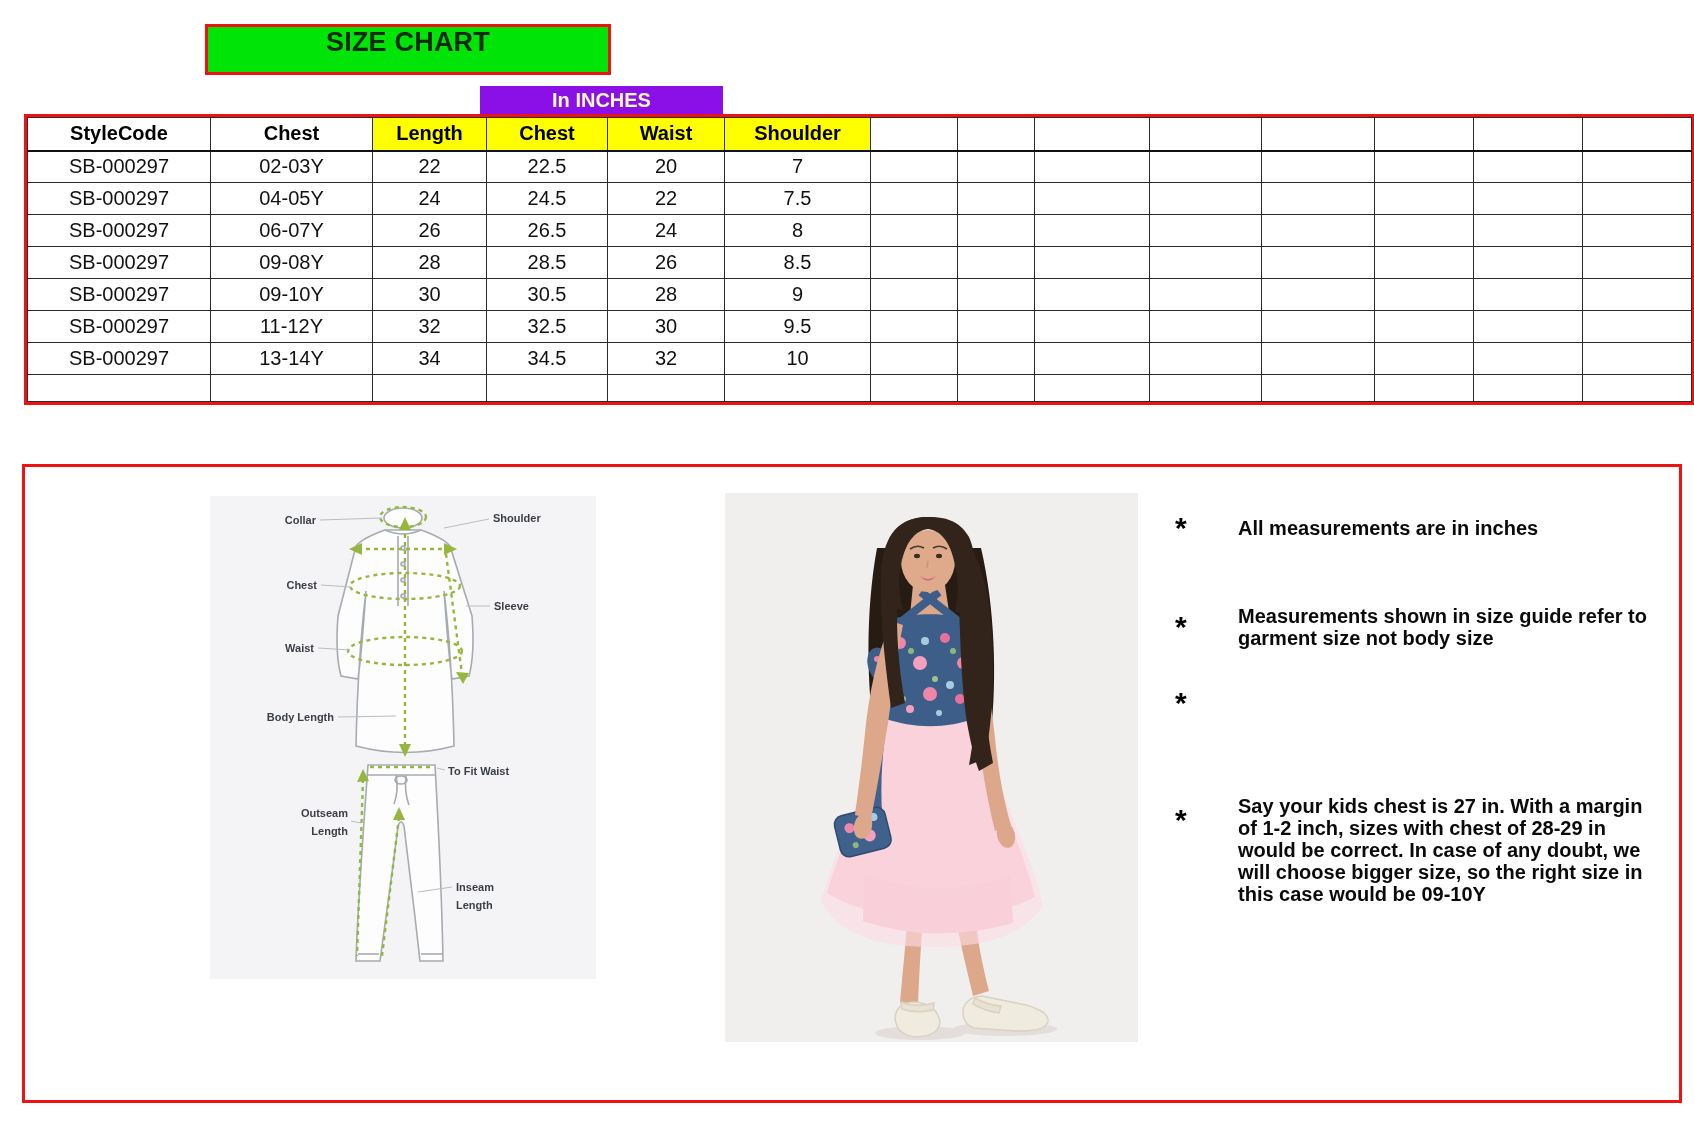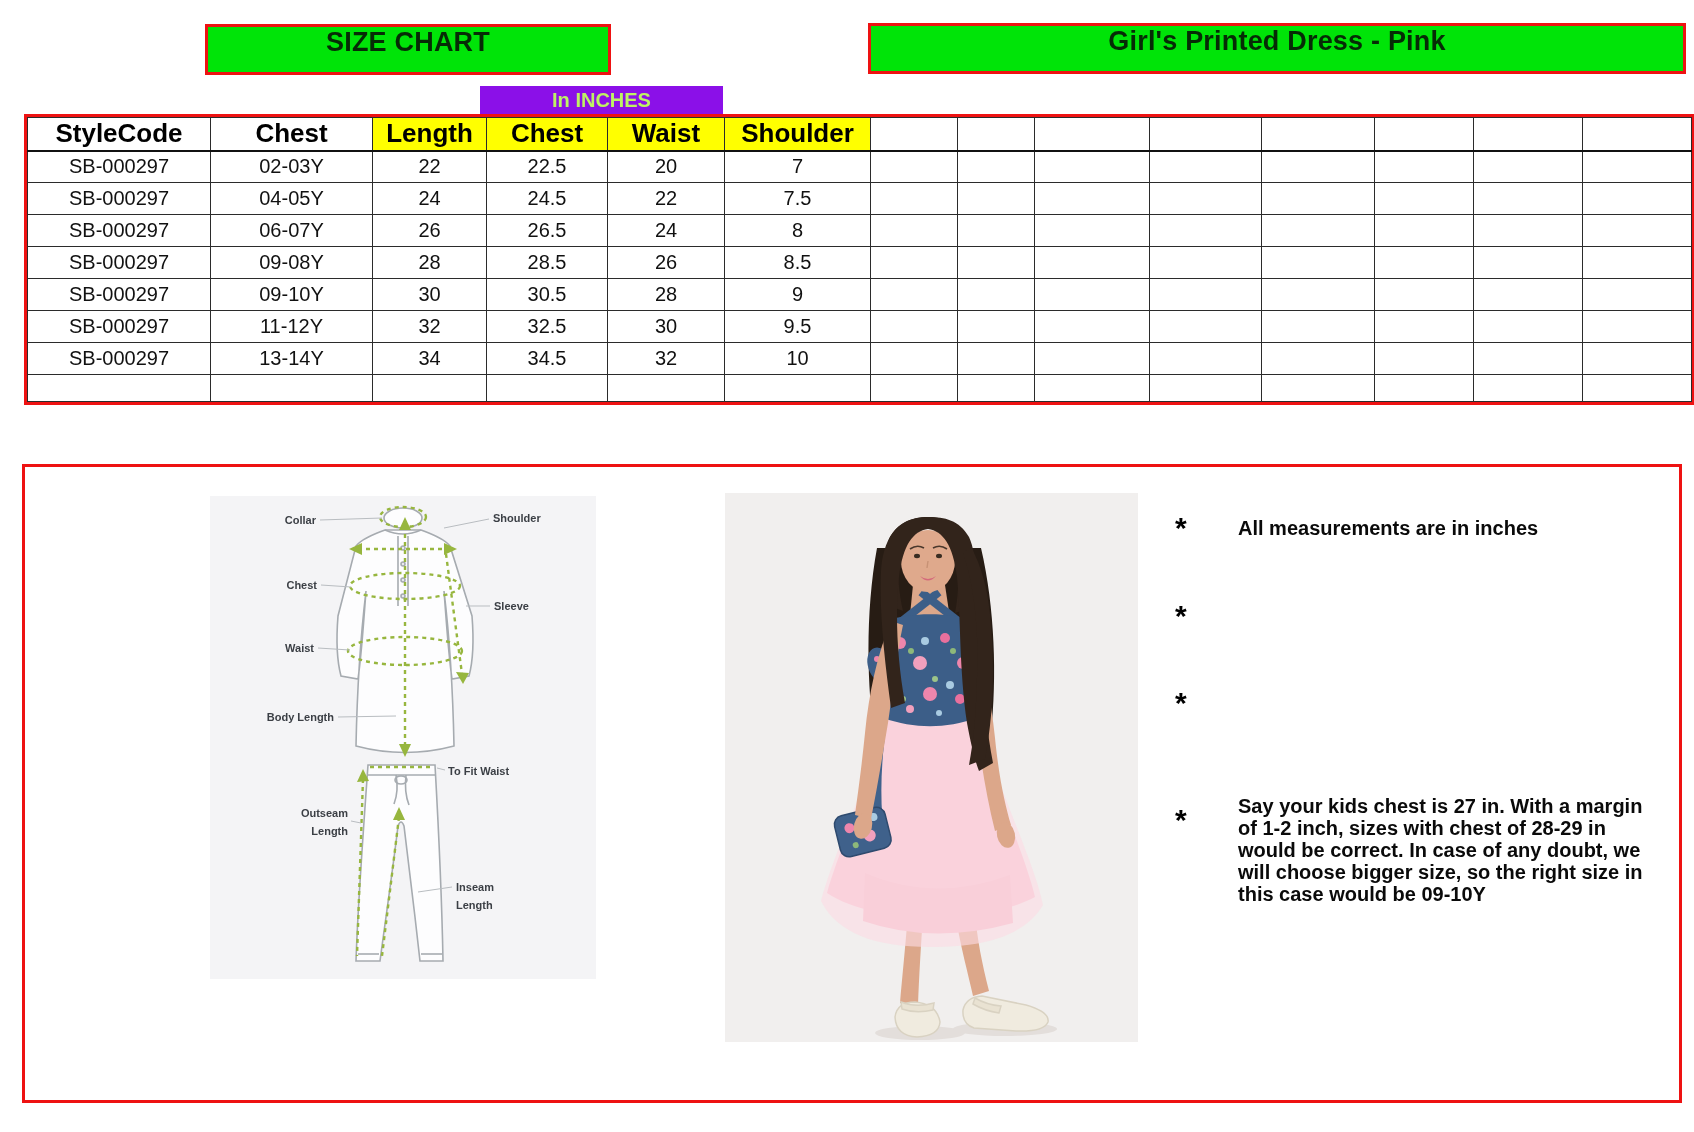--- a/index.html
+++ b/index.html
@@ -7,31 +7,31 @@
           font-family:"Liberation Sans","DejaVu Sans",sans-serif;color:#000;}
 
   
   .green-bar{position:absolute;background:#00e408;border:3px solid #ee1212;
              display:flex;align-items:flex-start;justify-content:center;
              font-size:27px;font-weight:600;color:#062b06;letter-spacing:.2px;}
   #size-chart-bar{left:205px;top:24px;width:400px;height:45px;}
   #product-bar{left:868px;top:23px;width:812px;height:45px;}
 
   #inches-banner{position:absolute;left:480px;top:86px;width:243px;height:28px;
-                 background:#8b10e8;color:#bef264;font-size:20px;font-weight:700;
+                 background:#8b10e8;color:#fef9c3;font-size:20px;font-weight:700;
                  display:flex;align-items:center;justify-content:center;}
 
   
   #table-wrap{position:absolute;left:24px;top:114px;border:3px solid #ee1212;background:#fff;}
   table{border-collapse:collapse;table-layout:fixed;width:1664px;}
   th,td{border:1.5px solid #2b2b2b;padding:0;text-align:center;overflow:hidden;white-space:nowrap;}
   thead tr{height:33px;}
   tbody tr{height:32px;}
   tbody tr.empty-row{height:27px;}
-  th{font-size:26px;font-weight:700;background:#fff;}
+  th{font-size:20px;font-weight:700;background:#fff;}
   th.yellow{background:#ffff00;}
   td{font-size:20px;font-weight:400;color:#111;}
   thead th{border-bottom:2.5px solid #111;}
 
   
   #info-box{position:absolute;left:22px;top:464px;width:1654px;height:633px;
             border:3px solid #ee1212;background:#fff;}
 
   #measure-diagram{position:absolute;left:185px;top:29px;width:386px;height:483px;background:#f4f4f6;}
   #model-photo{position:absolute;left:700px;top:26px;width:413px;height:549px;background:#f1efee;}
@@ -48,23 +48,20 @@
   svg text{font-family:"Liberation Sans","DejaVu Sans",sans-serif;}
   .diag-label{font-size:11px;font-weight:600;fill:#3b3f45;}
 </style>
 </head>
 <body>
 
 <div id="canvas">
 
   <div id="size-chart-bar" class="green-bar">
     <span>SIZE CHART</span>
-  </div>
-  <div id="product-bar" class="green-bar">
-    <span>Girl's Printed Dress - Pink</span>
   </div>
   <div id="inches-banner">
     <span>In INCHES</span>
   </div>
 
   <div id="table-wrap">
     <table>
       <colgroup>
         <col style="width:183px">
           <col style="width:162px">
@@ -393,20 +390,21 @@
         </g>
       </svg>
     </div>
 
     <div id="note-1" class="note">
       <span class="star">*</span>
       <span class="note-text">All measurements are in inches</span>
     </div>
     <div id="note-2" class="note">
       <span class="star">*</span>
+      <span class="note-text">Measurements shown in size guide refer to garment size not body size</span>
     </div>
     <div id="note-3" class="note">
       <span class="star">*</span>
     </div>
     <div id="note-4" class="note">
       <span class="star">*</span>
       <span class="note-text">Say your kids chest is 27 in. With a margin of 1-2 inch, sizes with chest of 28-29 in would be correct. In case of any doubt, we will choose bigger size, so the right size in this case would be 09-10Y</span>
     </div>
 
   </div>

